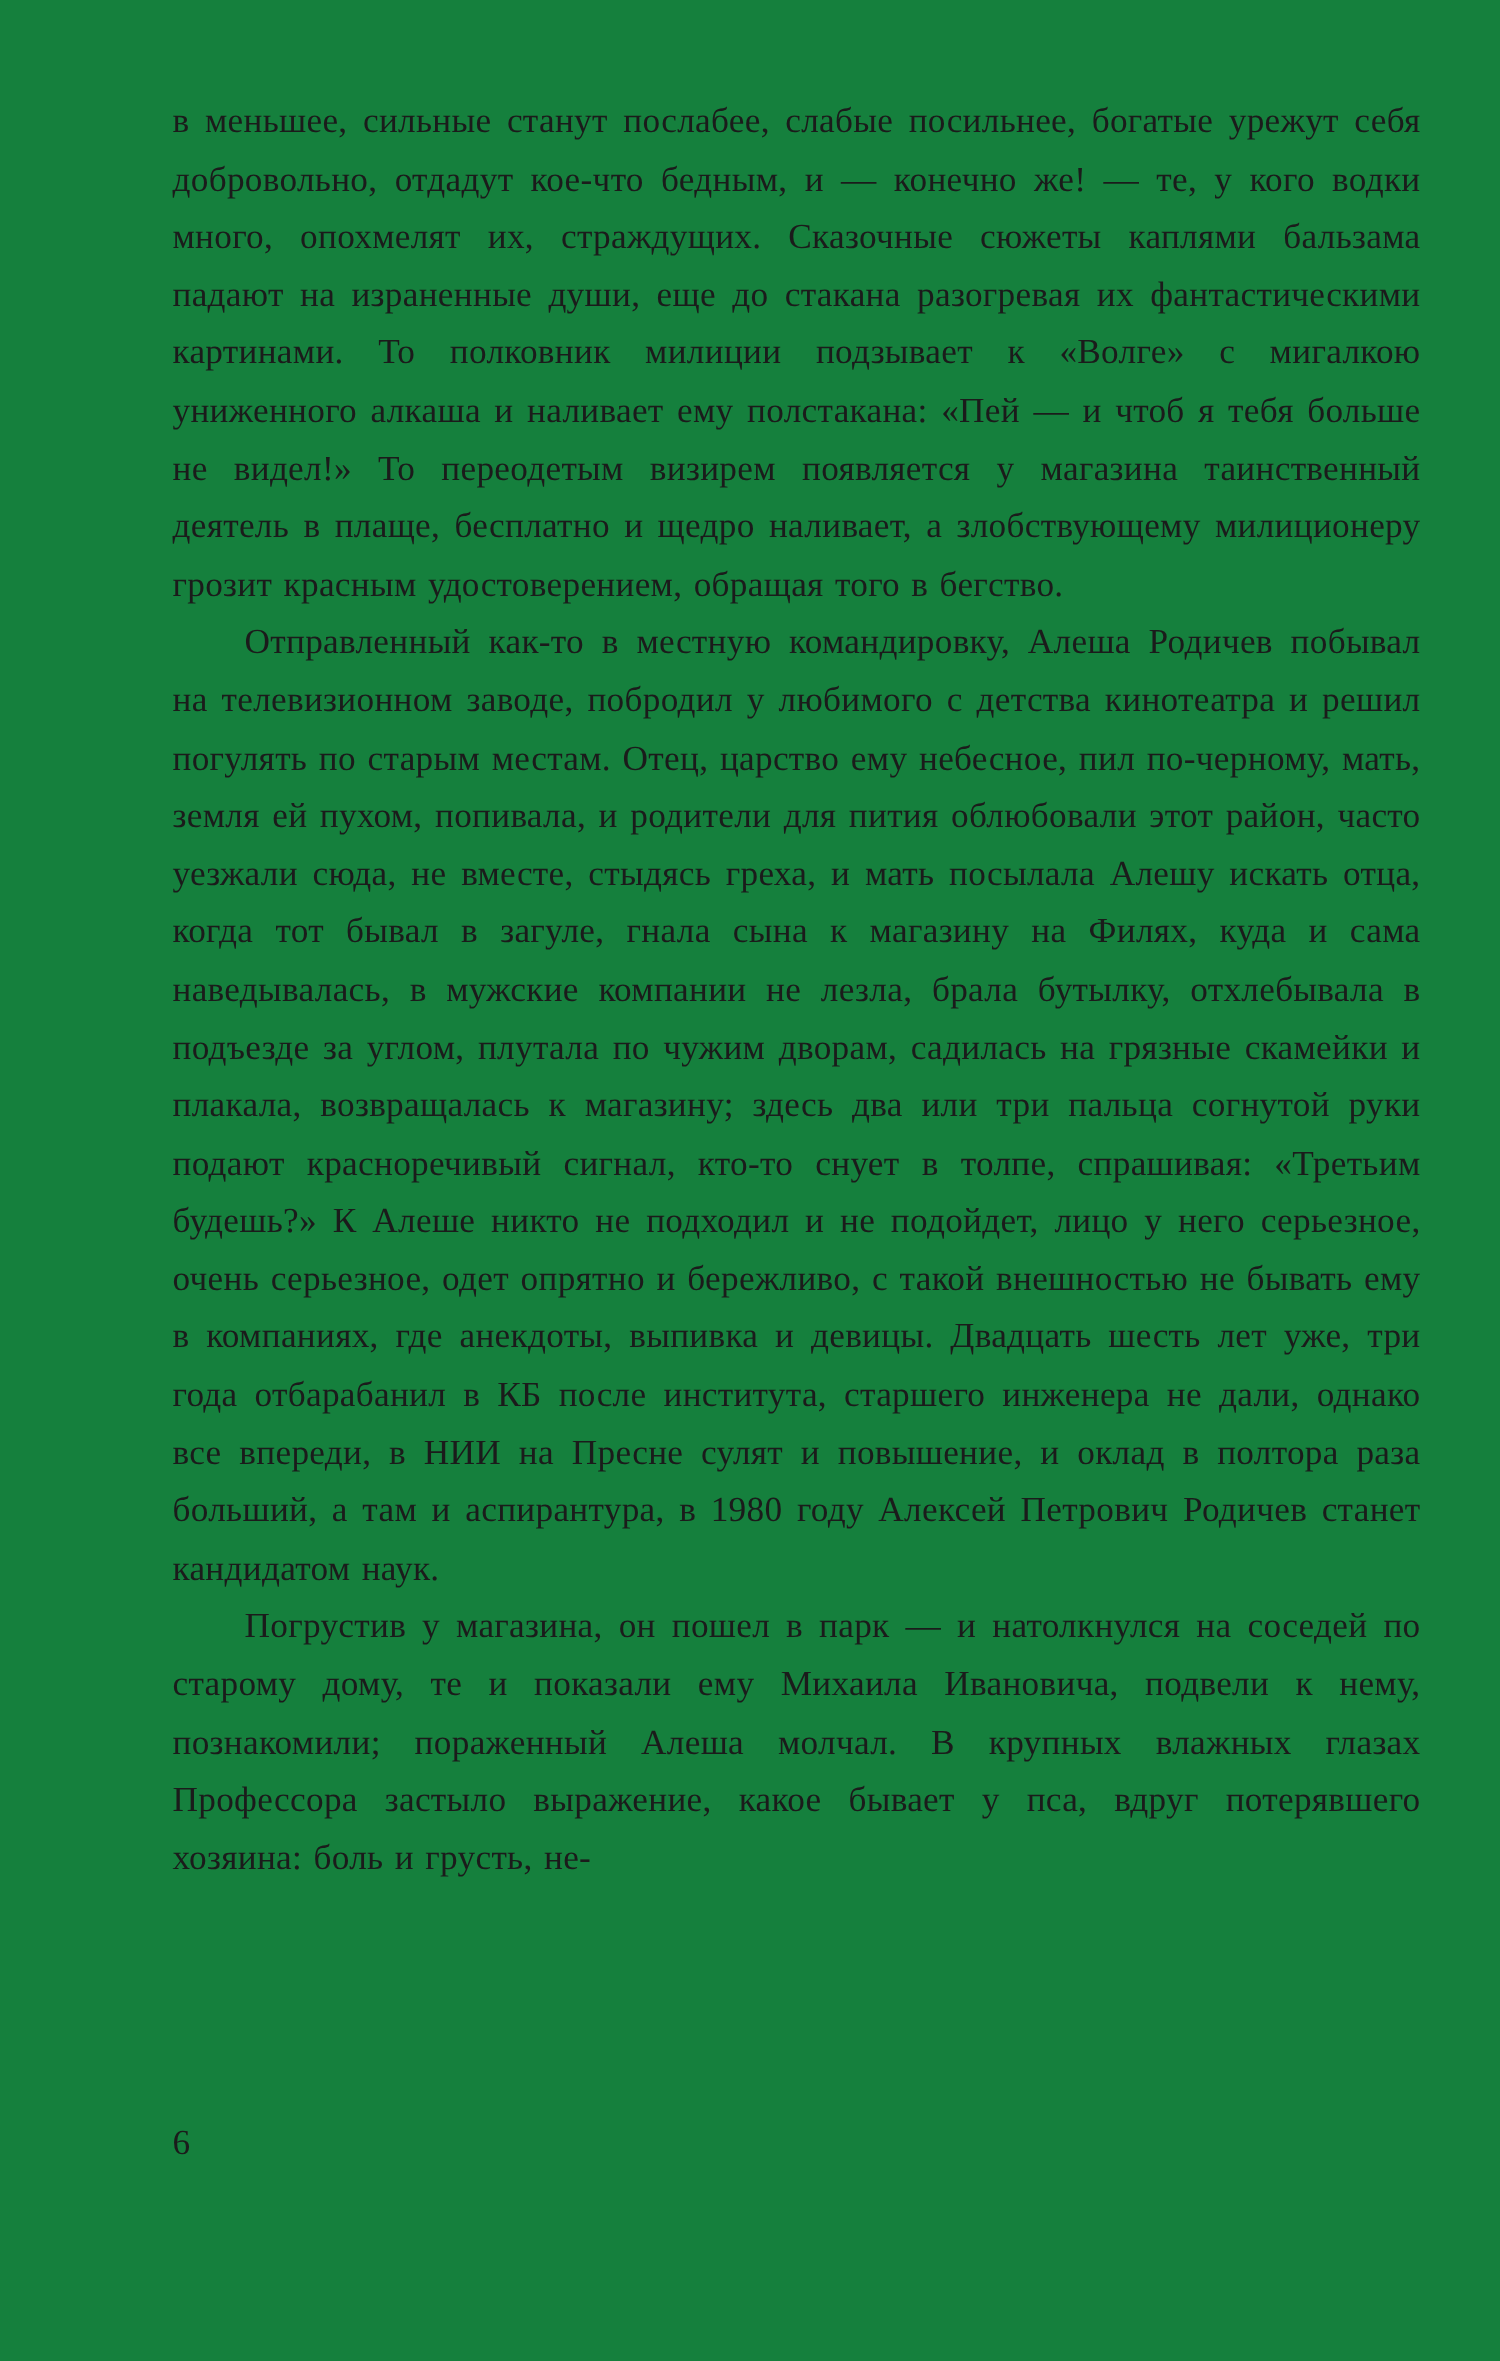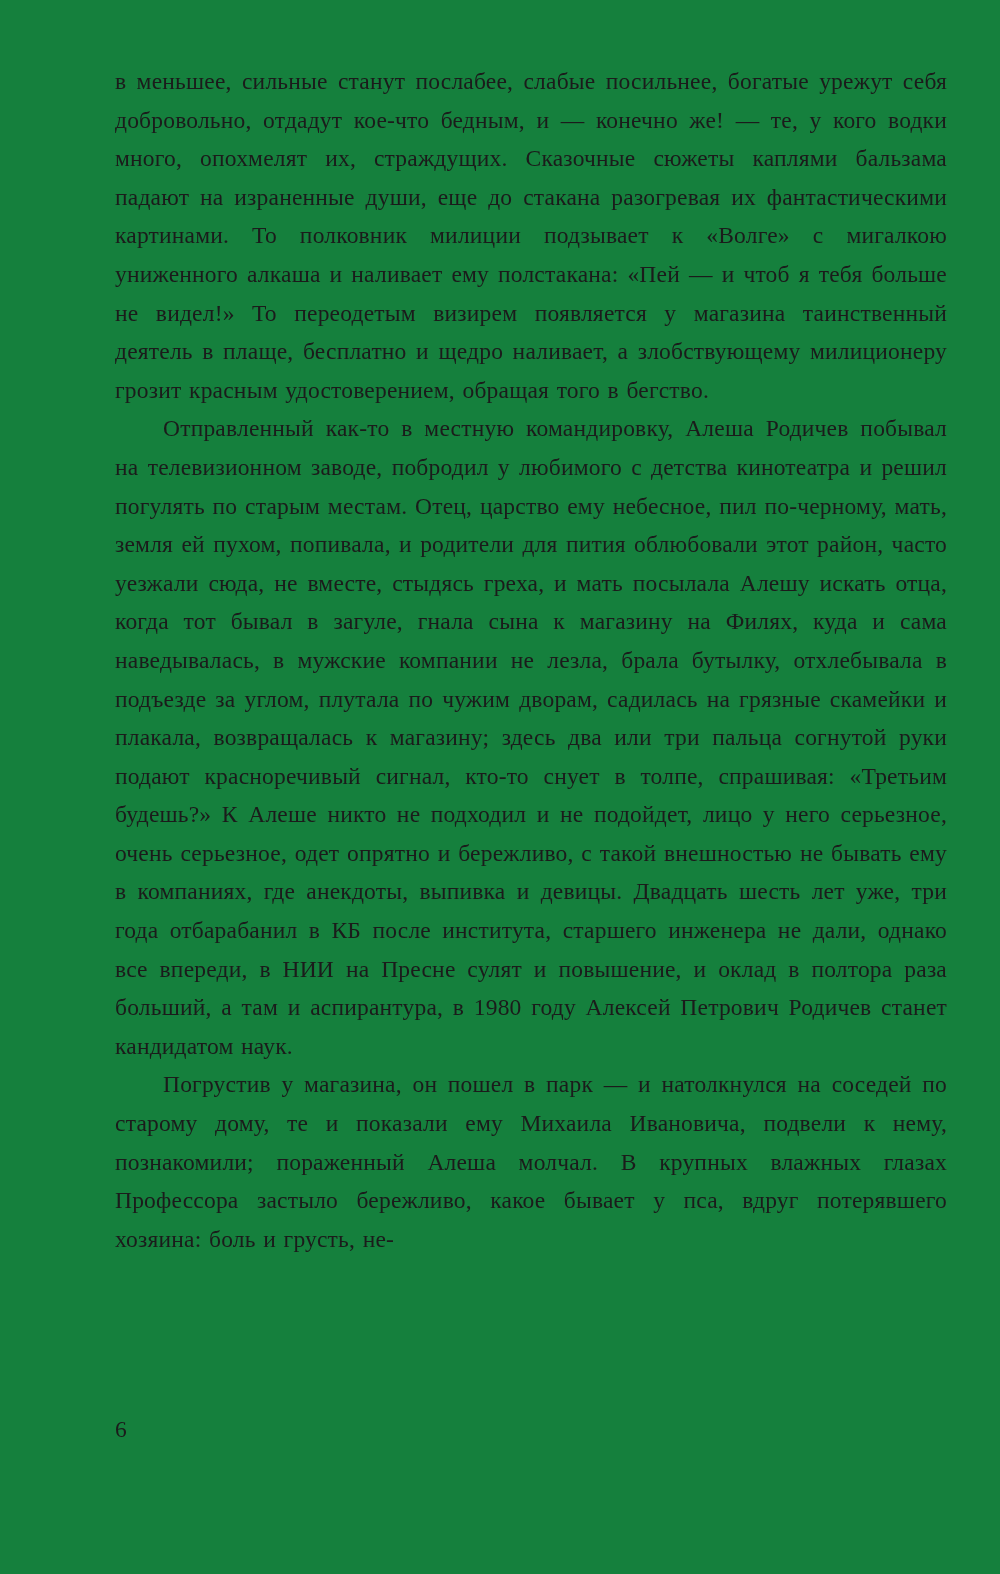--- a/index.html
+++ b/index.html
@@ -44,16 +44,16 @@
     color: #1b1b1b;
   }
 </style>
 </head>
 <body>
 
 <div class="page">
   <div class="text-block">
     <p class="no-indent">в меньшее, сильные станут послабее, слабые посильнее, богатые урежут себя добровольно, отдадут кое-что бедным, и — конечно же! — те, у кого водки много, опохмелят их, страждущих. Сказочные сюжеты каплями бальзама падают на израненные души, еще до стакана разогревая их фантастическими картинами. То полковник милиции подзывает к «Волге» с мигалкою униженного алкаша и наливает ему полстакана: «Пей — и чтоб я тебя больше не видел!» То переодетым визирем появляется у магазина таинственный деятель в плаще, бесплатно и щедро наливает, а злобствующему милиционеру грозит красным удостоверением, обращая того в бегство.</p>
     <p>Отправленный как-то в местную командировку, Алеша Родичев побывал на телевизионном заводе, побродил у любимого с детства кинотеатра и решил погулять по старым местам. Отец, царство ему небесное, пил по-черному, мать, земля ей пухом, попивала, и родители для пития облюбовали этот район, часто уезжали сюда, не вместе, стыдясь греха, и мать посылала Алешу искать отца, когда тот бывал в загуле, гнала сына к магазину на Филях, куда и сама наведывалась, в мужские компании не лезла, брала бутылку, отхлебывала в подъезде за углом, плутала по чужим дворам, садилась на грязные скамейки и плакала, возвращалась к магазину; здесь два или три пальца согнутой руки подают красноречивый сигнал, кто-то снует в толпе, спрашивая: «Третьим будешь?» К Алеше никто не подходил и не подойдет, лицо у него серьезное, очень серьезное, одет опрятно и бережливо, с такой внешностью не бывать ему в компаниях, где анекдоты, выпивка и девицы. Двадцать шесть лет уже, три года отбарабанил в КБ после института, старшего инженера не дали, однако все впереди, в НИИ на Пресне сулят и повышение, и оклад в полтора раза больший, а там и аспирантура, в 1980 году Алексей Петрович Родичев станет кандидатом наук.</p>
-    <p>Погрустив у магазина, он пошел в парк — и натолкнулся на соседей по старому дому, те и показали ему Михаила Ивановича, подвели к нему, познакомили; пораженный Алеша молчал. В крупных влажных глазах Профессора застыло бережливо, какое бывает у пса, вдруг потерявшего хозяина: боль и грусть, не-</p>
+    <p>Погрустив у магазина, он пошел в парк — и натолкнулся на соседей по старому дому, те и показали ему Михаила Ивановича, подвели к нему, познакомили; пораженный Алеша молчал. В крупных влажных глазах Профессора застыло выражение, какое бывает у пса, вдруг потерявшего хозяина: боль и грусть, не-</p>
   </div>
   <div class="page-number">6</div>
 </div>
 
 </body></html>

